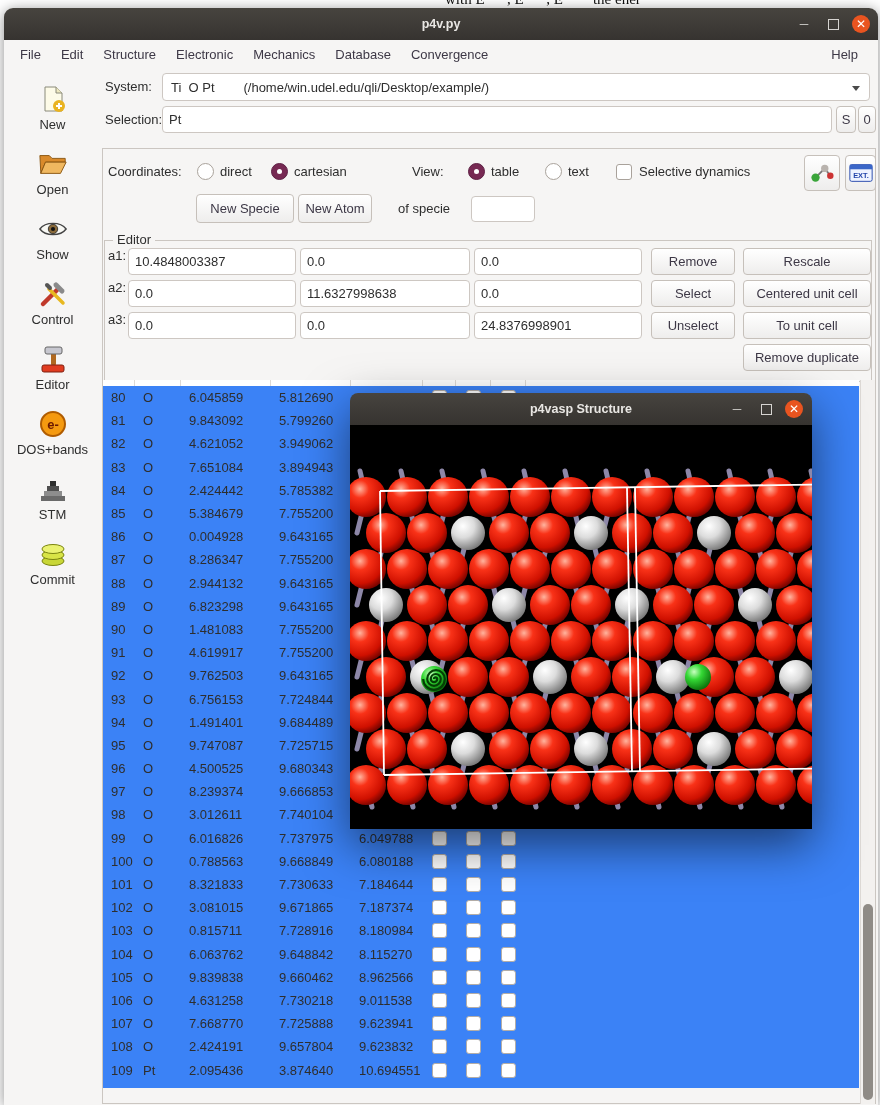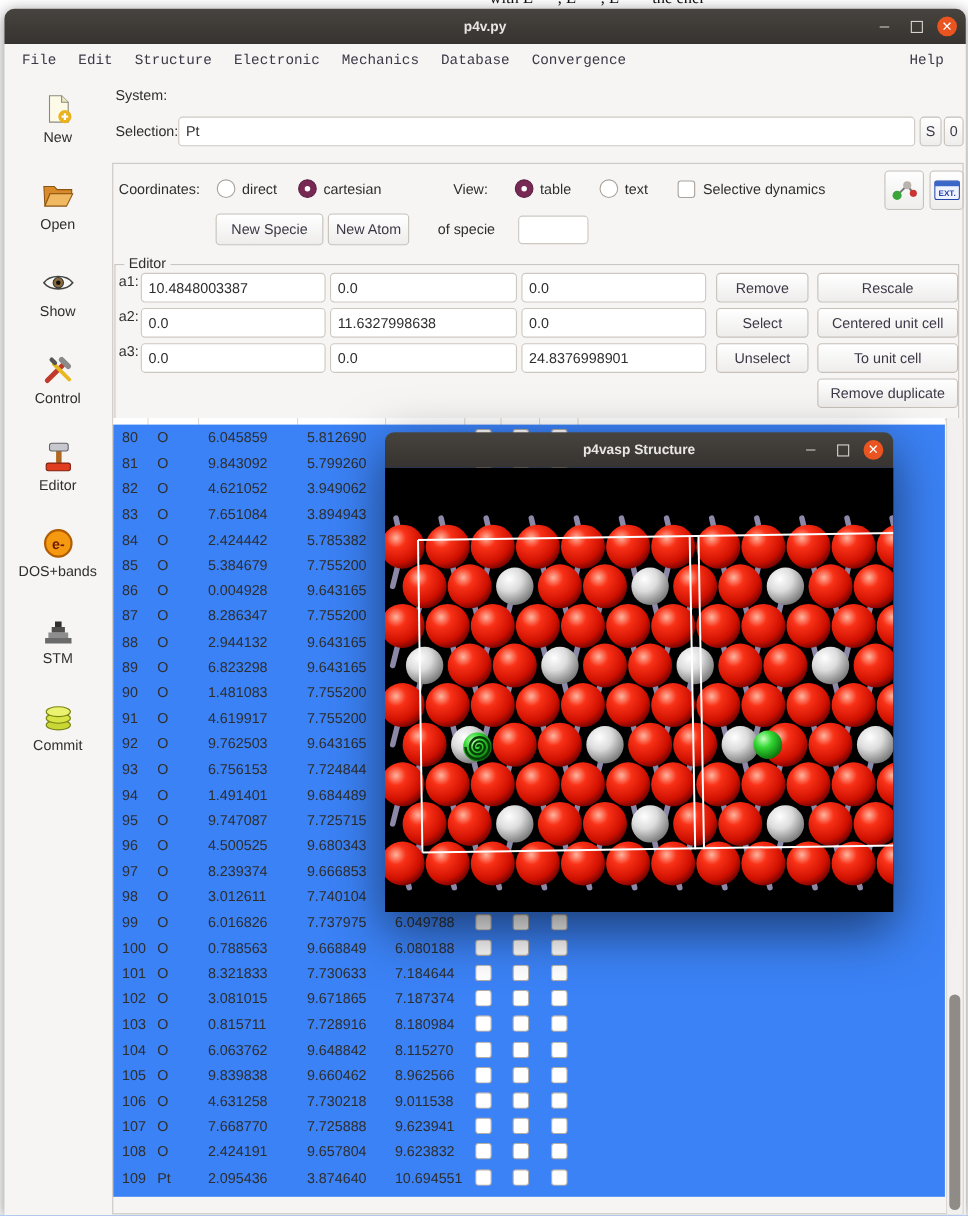--- a/index.html
+++ b/index.html
@@ -12,26 +12,26 @@
   
   .app-window{position:absolute;left:4px;top:8px;width:874px;height:1097px;background:#f6f5f4;
               border-radius:9px 9px 0 0;box-shadow:0 2px 14px rgba(0,0,0,.45);}
   .titlebar{position:absolute;left:0;top:0;right:0;height:32px;border-radius:9px 9px 0 0;
             background:linear-gradient(#47443f,#363330);display:flex;align-items:center;justify-content:center;}
   .titlebar .title{color:#e9e7e4;font-weight:bold;font-size:12.5px;}
   .win-controls{position:absolute;right:8px;top:0;height:32px;display:flex;align-items:center;gap:9px;}
   .wc{width:20px;height:20px;display:flex;align-items:center;justify-content:center;color:#d6d4d1;font-size:12px;}
   .wc .sq{width:9px;height:9px;border:1px solid #d6d4d1;display:block;}
   .wc.close{width:18px;height:18px;border-radius:50%;background:#e95420;color:#fff;font-size:12px;line-height:18px;}
-  .menubar{position:absolute;left:0;top:32px;right:0;height:28px;display:flex;align-items:center;padding:0 6px;font-family:Liberation Mono, monospace;}
+  .menubar{position:absolute;left:0;top:32px;right:0;height:28px;display:flex;align-items:center;padding:0 6px;}
   .menu-item{padding:4px 10px;color:#3d3846;cursor:default;}
   .menu-item.help{margin-left:auto;margin-right:4px;}
   
   .sidebar{position:absolute;left:0;top:60px;width:97px;bottom:0;display:flex;flex-direction:column;
-           align-items:center;padding-top:16px;gap:31px;}
+           align-items:center;padding-top:16px;gap:17px;}
   .side-item{display:flex;flex-direction:column;align-items:center;gap:3px;width:92px;}
   .side-icon{width:30px;height:30px;display:block;}
   .side-icon svg{width:30px;height:30px;display:block;}
   .side-label{font-size:13px;color:#2e2e2e;white-space:nowrap;}
   
   .entry{box-sizing:border-box;background:#fff;border:1px solid #cdc7c2;border-radius:4px;
          font:13px "Liberation Sans",sans-serif;color:#2e2e2e;padding:0 6px;}
   .btn{box-sizing:border-box;background:linear-gradient(#ffffff,#eeedec);border:1px solid #c6c0ba;
        border-radius:4px;color:#3d3846;display:flex;align-items:center;justify-content:center;
        font:13px "Liberation Sans",sans-serif;cursor:default;}
@@ -206,20 +206,24 @@
               <ellipse cx="15" cy="22" rx="11" ry="4.5" fill="#c8d636" stroke="#7a8410"></ellipse>
               <ellipse cx="15" cy="16" rx="11" ry="4.5" fill="#d8e446" stroke="#7a8410"></ellipse>
               <ellipse cx="15" cy="10" rx="11" ry="4.5" fill="#eaf270" stroke="#7a8410"></ellipse>
             </svg>
           </span>
           <span class="side-label">Commit</span>
         </div>
       </div>
 
     <span class="sys-label">System:</span>
+    <div class="combo">
+      <span class="val">Ti  O Pt        (/home/win.udel.edu/qli/Desktop/example/)</span>
+      <span class="arrow"></span>
+    </div>
 
     <span class="sel-label">Selection:</span>
     <input class="entry sel-entry" readonly="" value="Pt" style="">
     <span class="btn sel-btn-s">S</span>
     <span class="btn sel-btn-0">0</span>
 
     <div class="main-frame"></div>
 
     <div class="coords-row">
       <span class="lbl" style="left:104px">Coordinates:</span>

